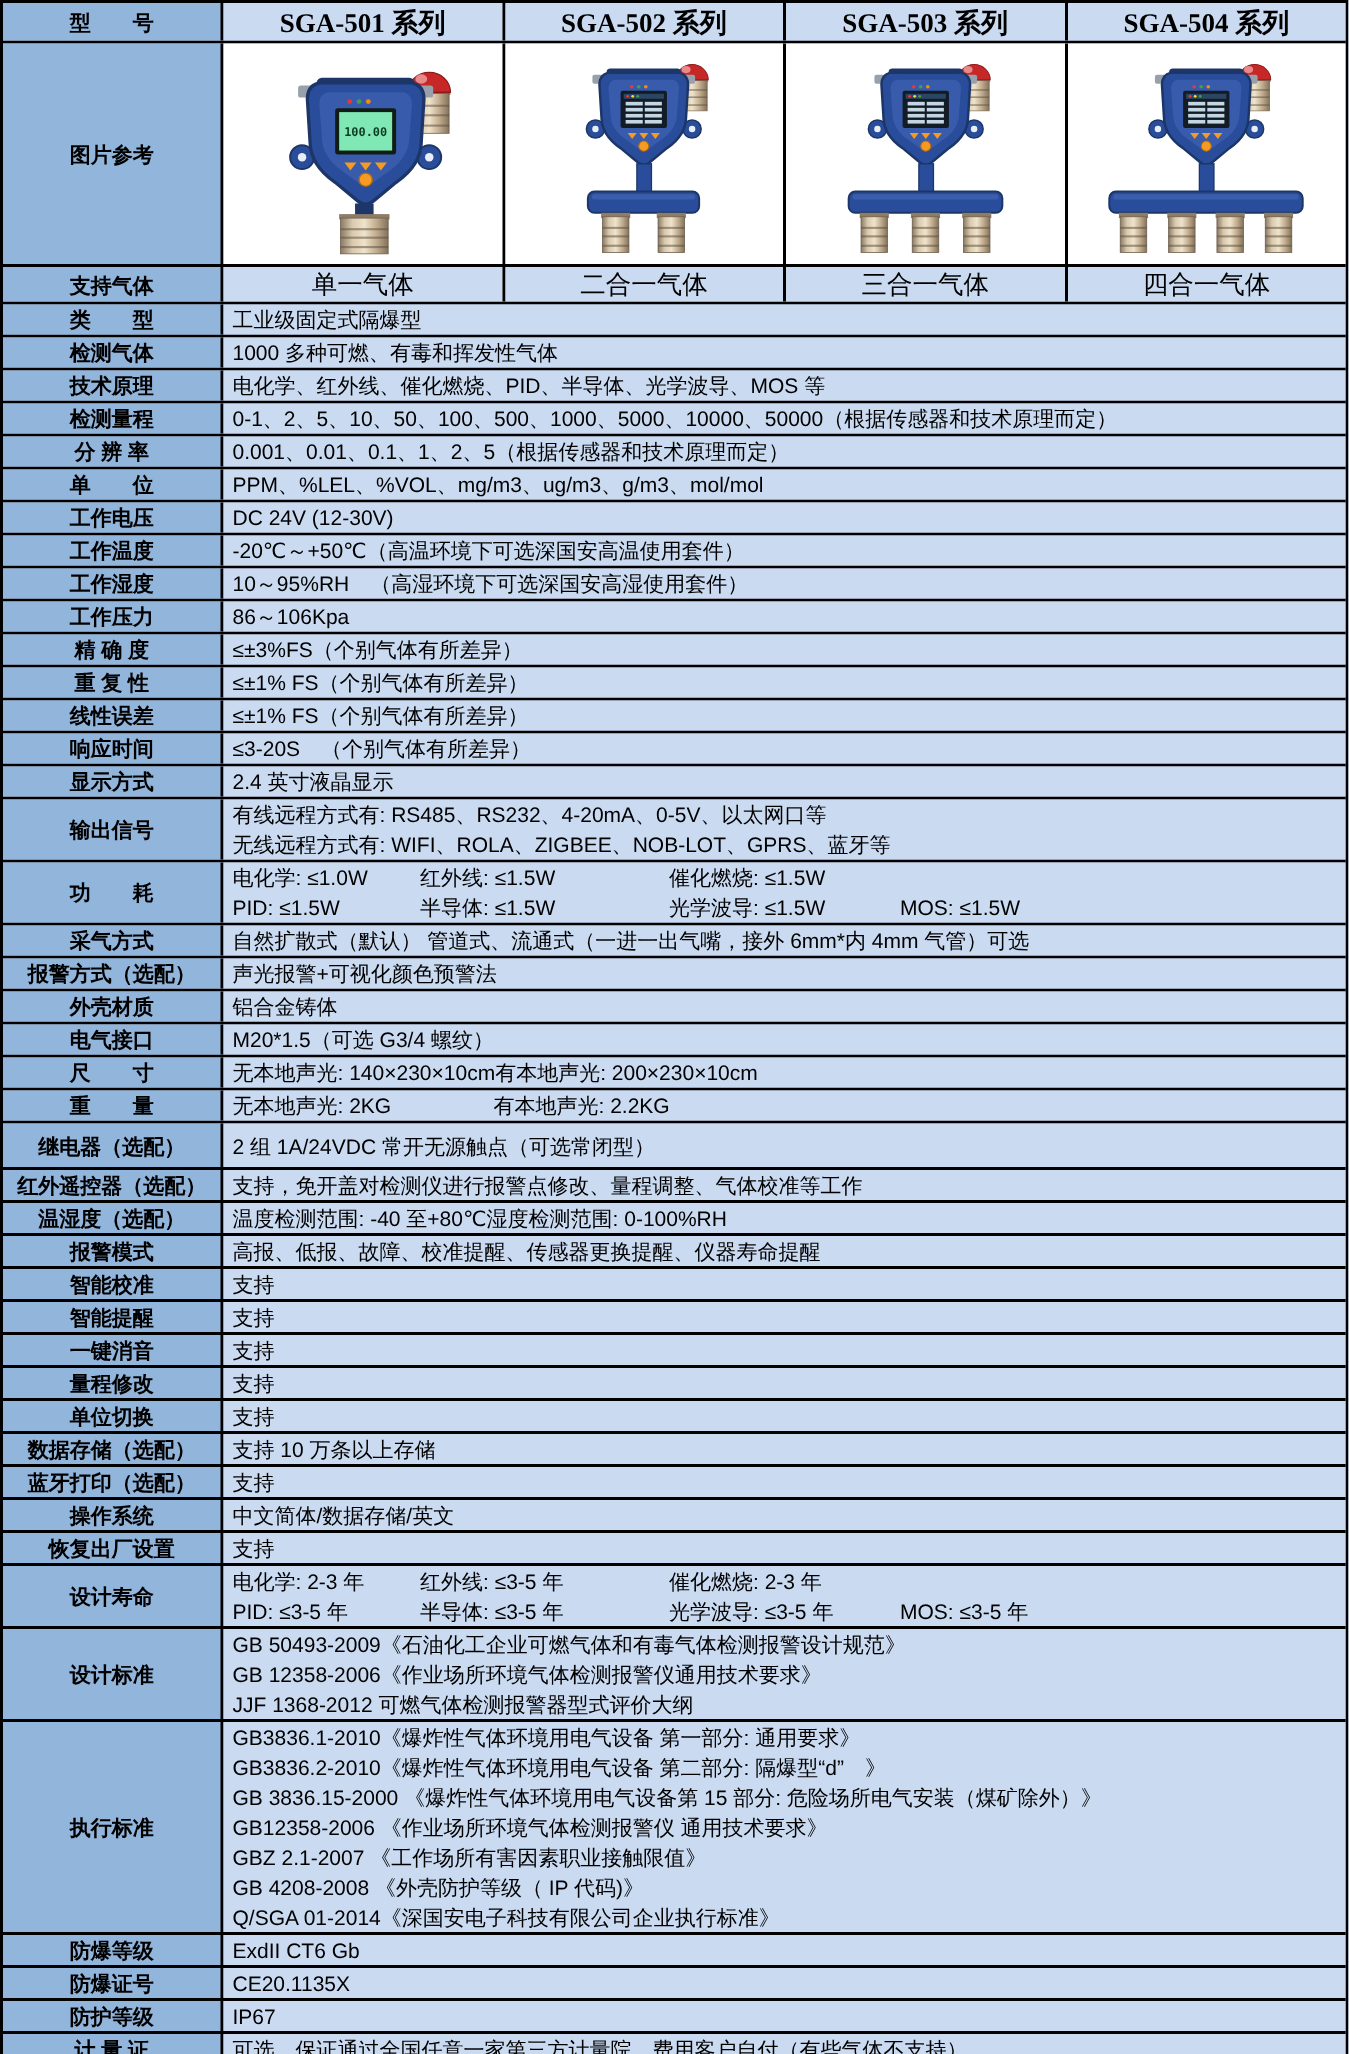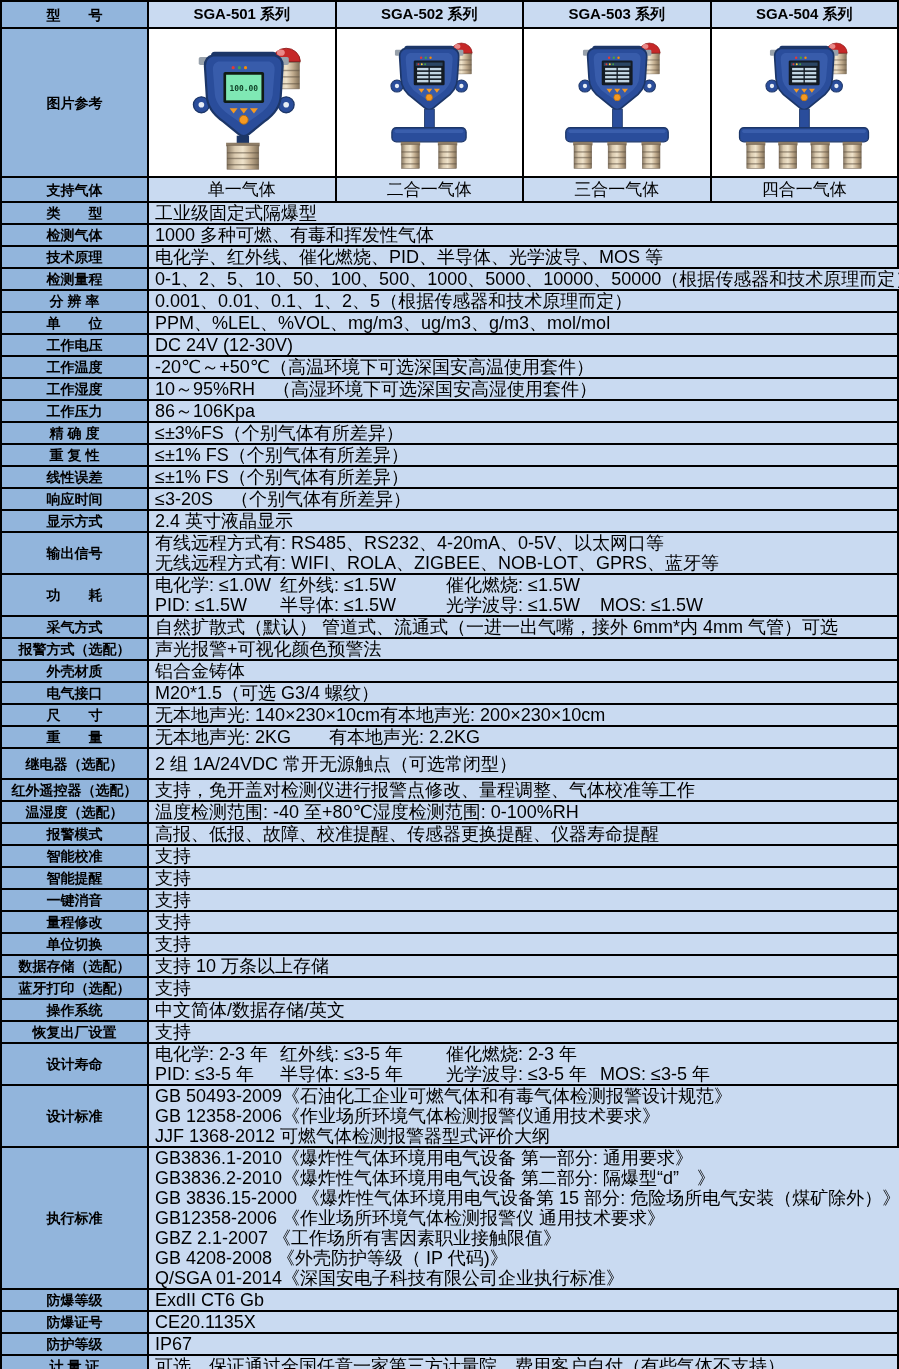--- a/index.html
+++ b/index.html
@@ -16,31 +16,31 @@
   .row > .cell:last-child{border-right:none;}
   .label{
     flex:0 0 147px;width:147px;
     background:var(--label-bg,#92b5dc);
     display:flex;align-items:center;justify-content:center;
     text-align:center;font-weight:bold;font-size:14px;
     padding:1px 3px;line-height:18px;white-space:pre-wrap;
   }
   .value{
     flex:1;background:var(--value-bg,#c9daf1);
-    font-size:18px;padding:0 6px;
+    font-size:14px;padding:0 6px;
     display:flex;flex-direction:column;justify-content:center;
     min-height:20px;
   }
   .line{line-height:20px;white-space:pre-wrap;}
   .seg{display:inline-block;white-space:pre;}
   .header-row .cell{min-height:25px;}
   .header-row .model{
     flex:1;background:var(--value-bg,#c9daf1);
     display:flex;align-items:center;justify-content:center;
-    font-weight:bold;font-size:15px;
+    font-weight:bold;font-size:18px;font-family:Liberation Serif, serif;
   }
   .image-row .img-cell{
     flex:1;background:#ffffff;height:147px;
     display:flex;align-items:center;justify-content:center;overflow:hidden;
   }
   .gas-row .gas{
     flex:1;min-height:21px;background:var(--value-bg,#c9daf1);
     display:flex;align-items:center;justify-content:center;
     font-size:17px;
   }

